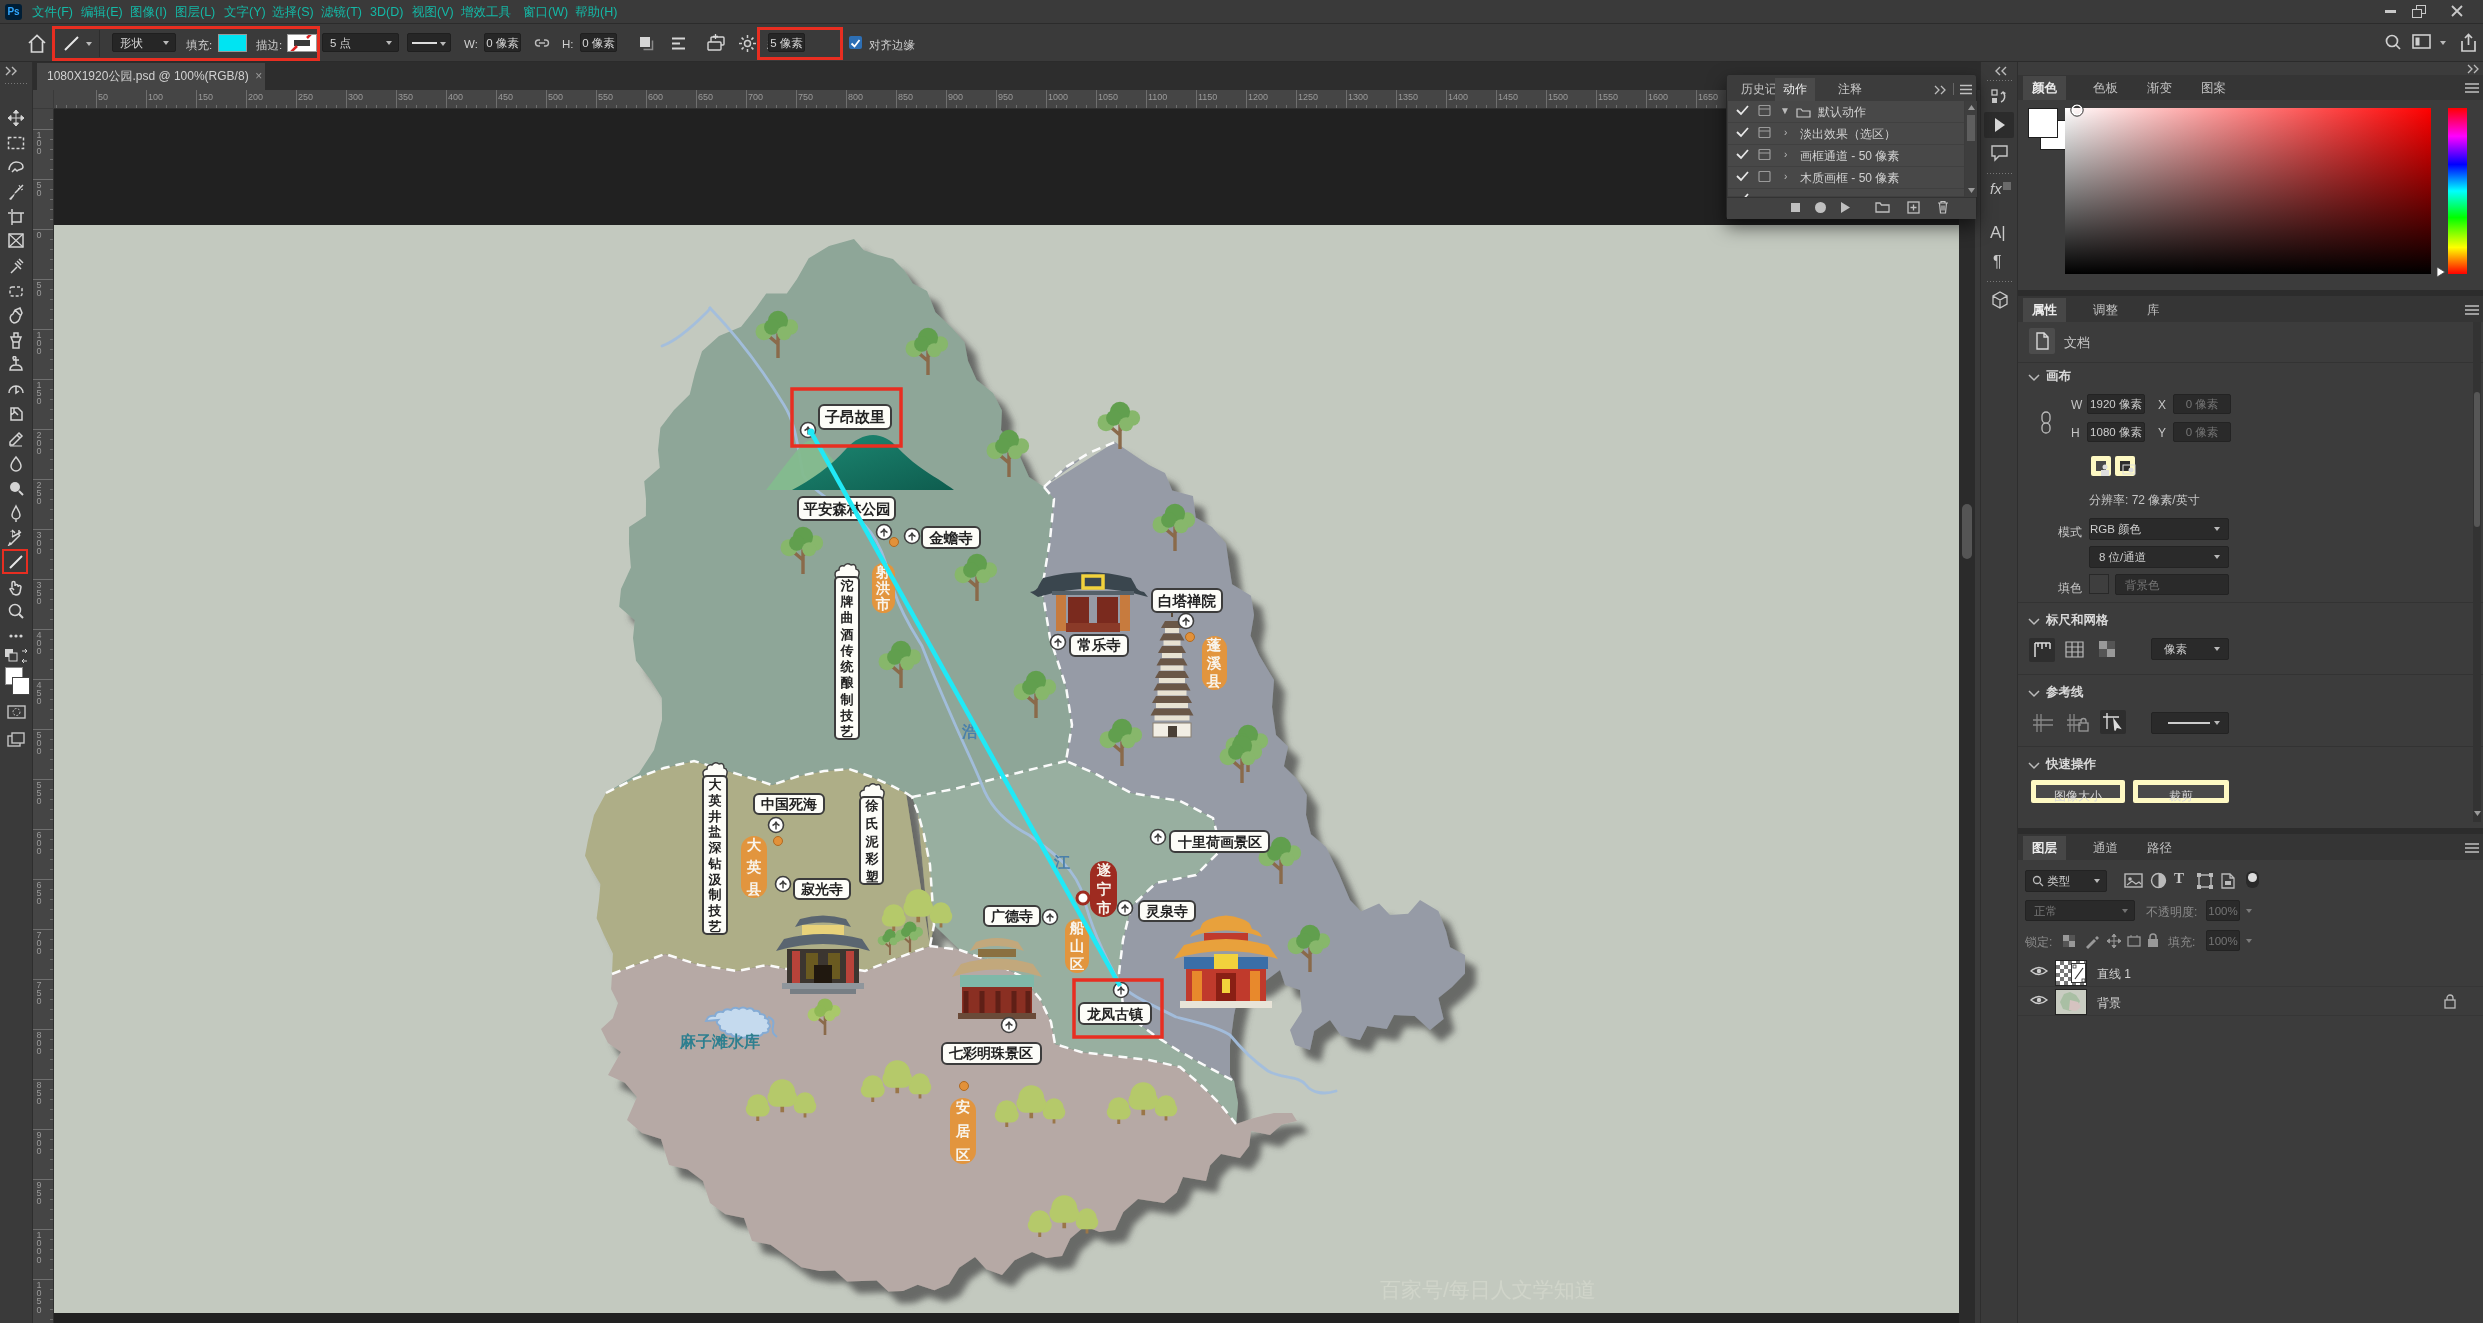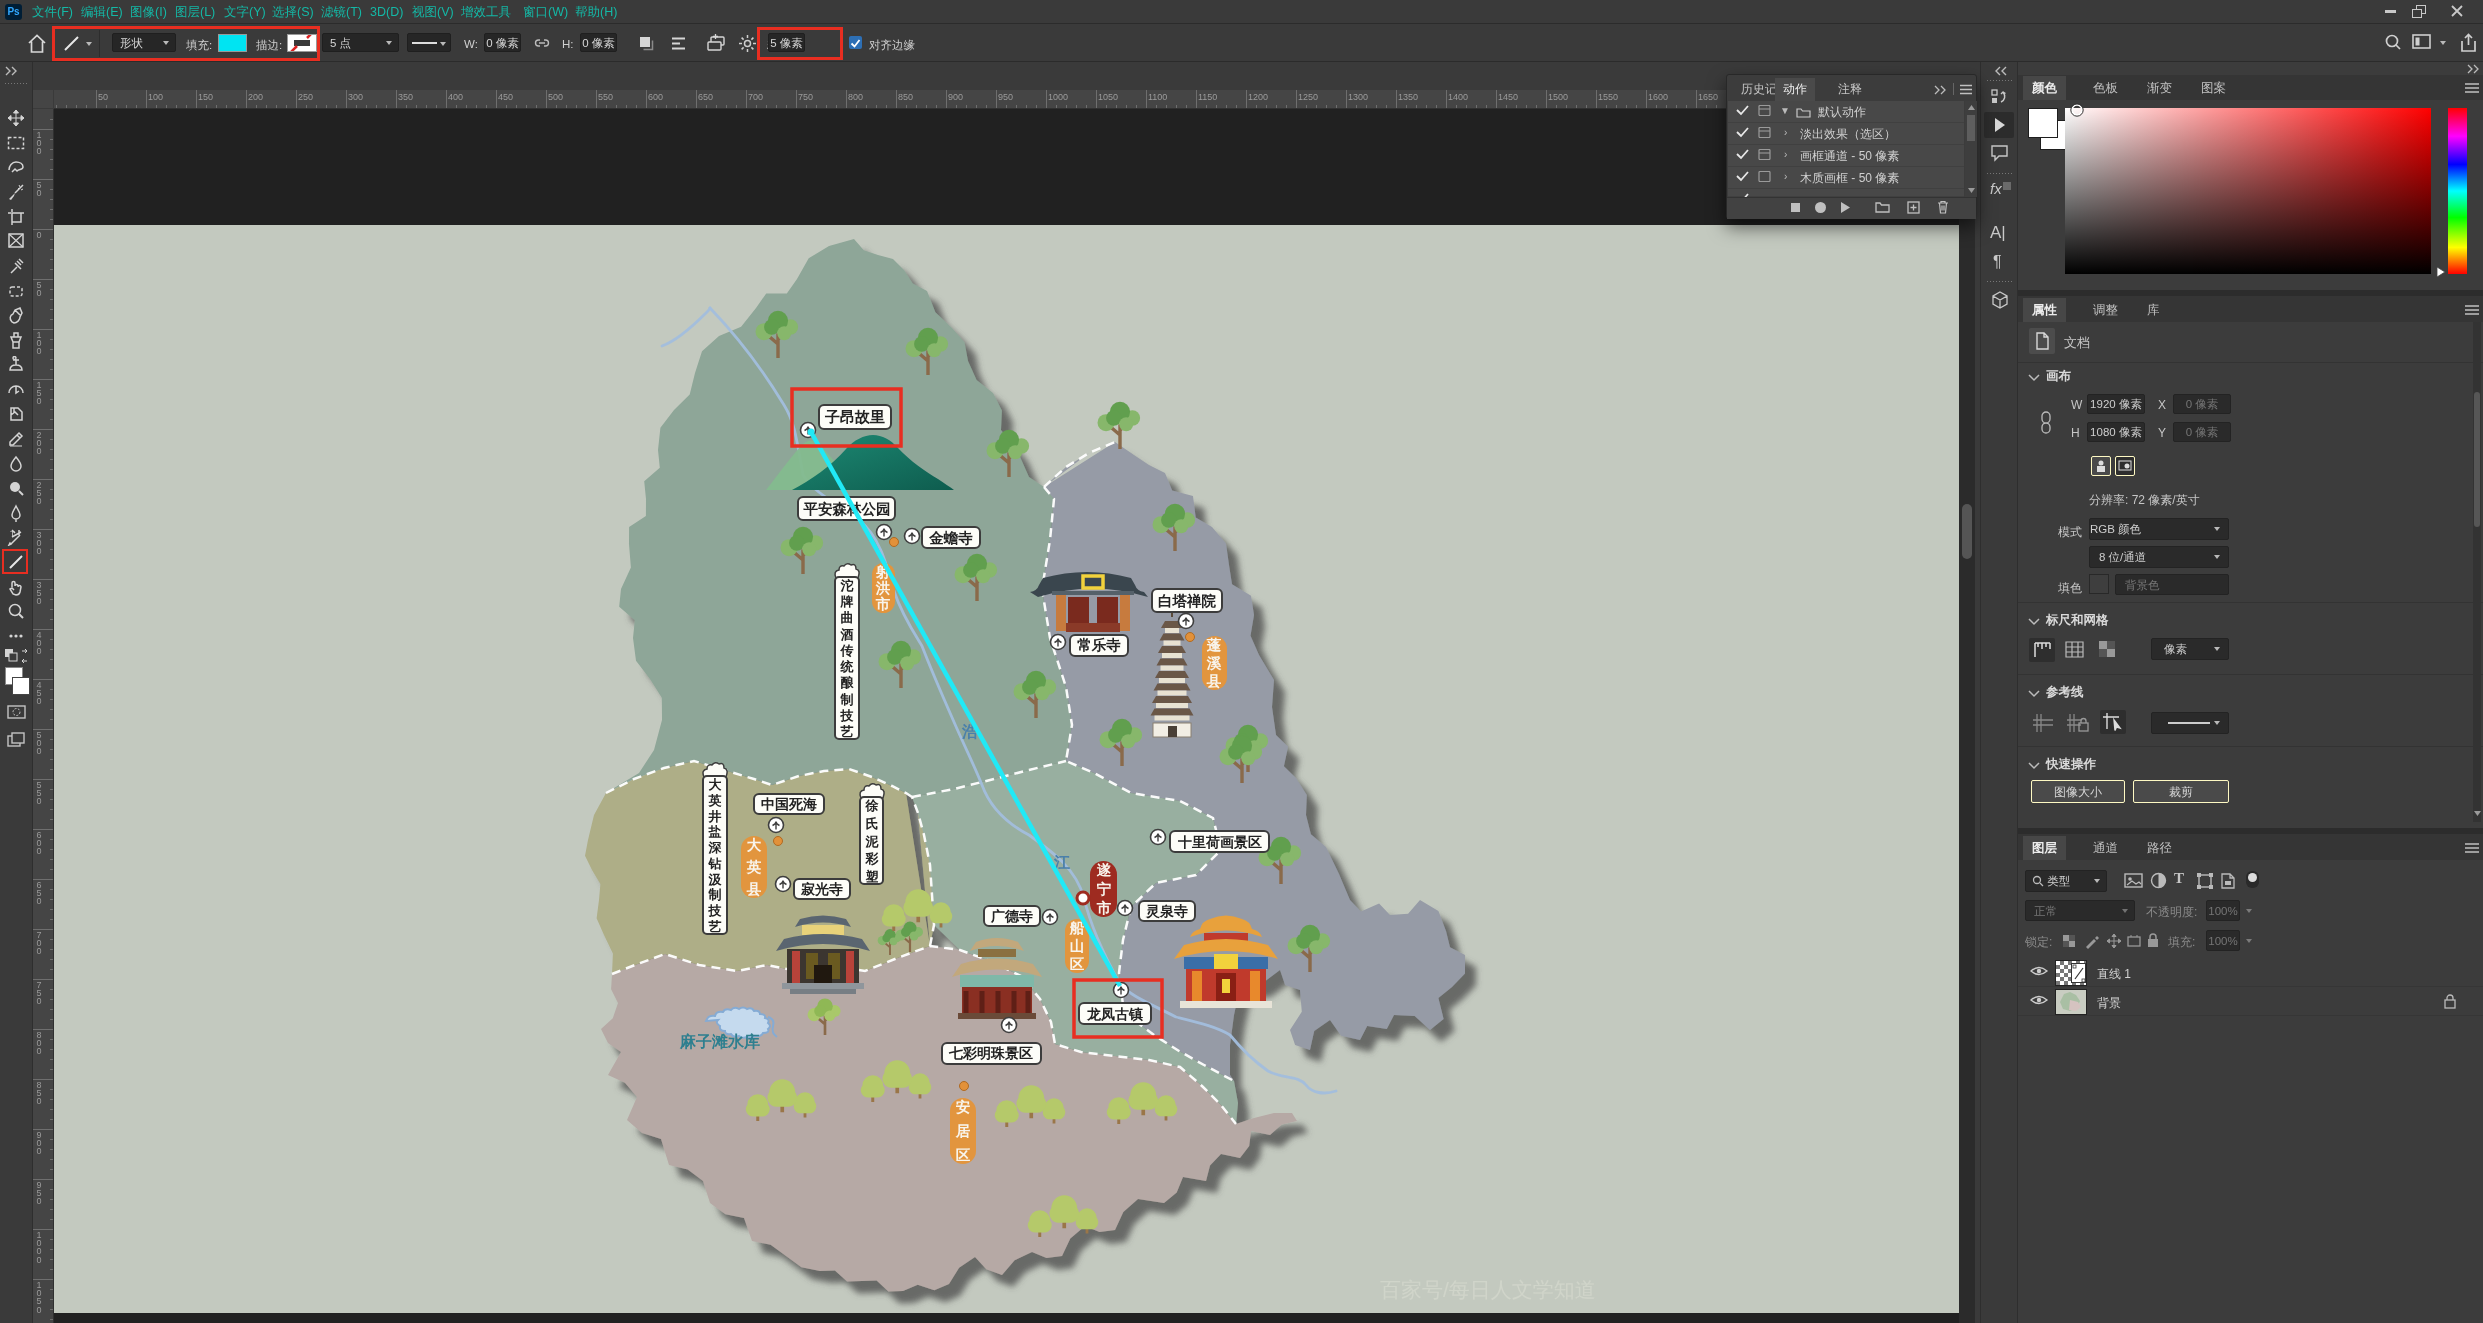--- a/index.html
+++ b/index.html
@@ -25,21 +25,21 @@
 #docscroll{position:absolute;left:1959px;top:109px;width:16px;height:1214px;background:#2b2b2b}
 #docscroll .thumb{position:absolute;left:3px;top:395px;width:10px;height:55px;background:#555;border-radius:5px}
 #strip{position:absolute;left:1980px;top:62px;width:37px;height:1261px;background:#3a3a3a;border-left:1px solid #2e2e2e}
 #dock{position:absolute;left:2017px;top:62px;width:466px;height:1261px;background:#3c3c3c;border-left:1px solid #2e2e2e}
 .ptab{position:absolute;height:24px;line-height:24px;font-size:12.5px;color:#c2c2c2;padding:0 9px}
 .ptab.act{background:#474747;color:#ececec;font-weight:bold}
 .sechead{position:absolute;font-size:12.5px;font-weight:bold;color:#dadada}
 .pfield{position:absolute;background:#2a2a2a;border:1px solid #232323;border-radius:2px;color:#cecece;font-size:11.5px;text-align:center}
 .pfield.dis{color:#757575}
 .plab{position:absolute;font-size:12px;color:#c6c6c6}
-.pbtn{position:absolute;background:#4a4a4a;border:1px solid #fef9c3;border-radius:2px;color:#d6d6d6;font-size:12px;text-align:center}
+.pbtn{position:absolute;background:#4a4a4a;border:5px solid #fef9c3;border-radius:2px;color:#d6d6d6;font-size:12px;text-align:center}
 .caret{display:inline-block;width:0;height:0;border-left:3.5px solid transparent;border-right:3.5px solid transparent;border-top:4px solid #b9b9b9;vertical-align:middle}
 .fcaret{position:absolute;width:0;height:0;border-left:3.5px solid transparent;border-right:3.5px solid transparent;border-top:4px solid #b9b9b9}
 .divid{position:absolute;left:0;width:466px;height:1px;background:#333}
 #actions{position:absolute;left:1726px;top:74px;width:251px;height:145px;background:#3c3c3c;border:1px solid #282828;border-radius:3px;box-shadow:0 8px 18px rgba(0,0,0,.55);z-index:40}
 .atab{position:absolute;top:3px;height:23px;line-height:23px;font-size:12px;color:#c5c5c5;padding:0 8px}
 .atab.act{background:#4a4a4a;color:#eee}
 .arow{position:absolute;left:1px;width:236px;height:22px;background:#484848;border-bottom:1px solid #404040;color:#d0d0d0;font-size:12px;line-height:22px}
 .gripdots{position:absolute;width:26px;height:3px;background-image:radial-gradient(circle,#777 0.8px,transparent 1px);background-size:3px 3px}
 </style></head><body>
 <div id="app">
@@ -227,20 +227,23 @@
 <svg class="abs" style="left:7px;top:643px" width="20" height="16">
         <rect x="1" y="1" width="17" height="12" fill="none" stroke="#c4c4c4" stroke-width="1.4"></rect>
         <circle cx="9.5" cy="7" r="3.5" fill="none" stroke="#c4c4c4" stroke-dasharray="2 1.5"></circle>
       </svg>
 <svg class="abs" style="left:7px;top:670px" width="20" height="18">
         <rect x="1" y="4" width="12" height="10" fill="none" stroke="#c4c4c4" stroke-width="1.4"></rect>
         <rect x="5" y="1" width="12" height="10" fill="#3a3a3a" stroke="#c4c4c4" stroke-width="1.4"></rect>
       </svg>
 <div class="redbox" style="left:2px;top:487px;width:26px;height:25px;border-width:2.5px"></div>
 </div>
+<div id="tabrow">
+      <div id="doctab">1080X1920公园.psd @ 100%(RGB/8)&nbsp; <span style="color:#9a9a9a">×</span></div>
+    </div>
 <div id="docarea">
       <div id="canvas">
 <svg class="abs" style="left:0;top:0" width="1905" height="1088" viewBox="0 0 1905 1088">
           <defs>
             <filter id="msh" x="-5%" y="-5%" width="115%" height="115%">
               <feDropShadow dx="11" dy="12" stdDeviation="3" flood-color="#4a4a4a" flood-opacity="0.75"></feDropShadow>
             </filter>
             <linearGradient id="mtn" x1="0" y1="0" x2="1" y2="1">
               <stop offset="0" stop-color="#1d8a74"></stop>
               <stop offset="1" stop-color="#0e5c4e"></stop>

